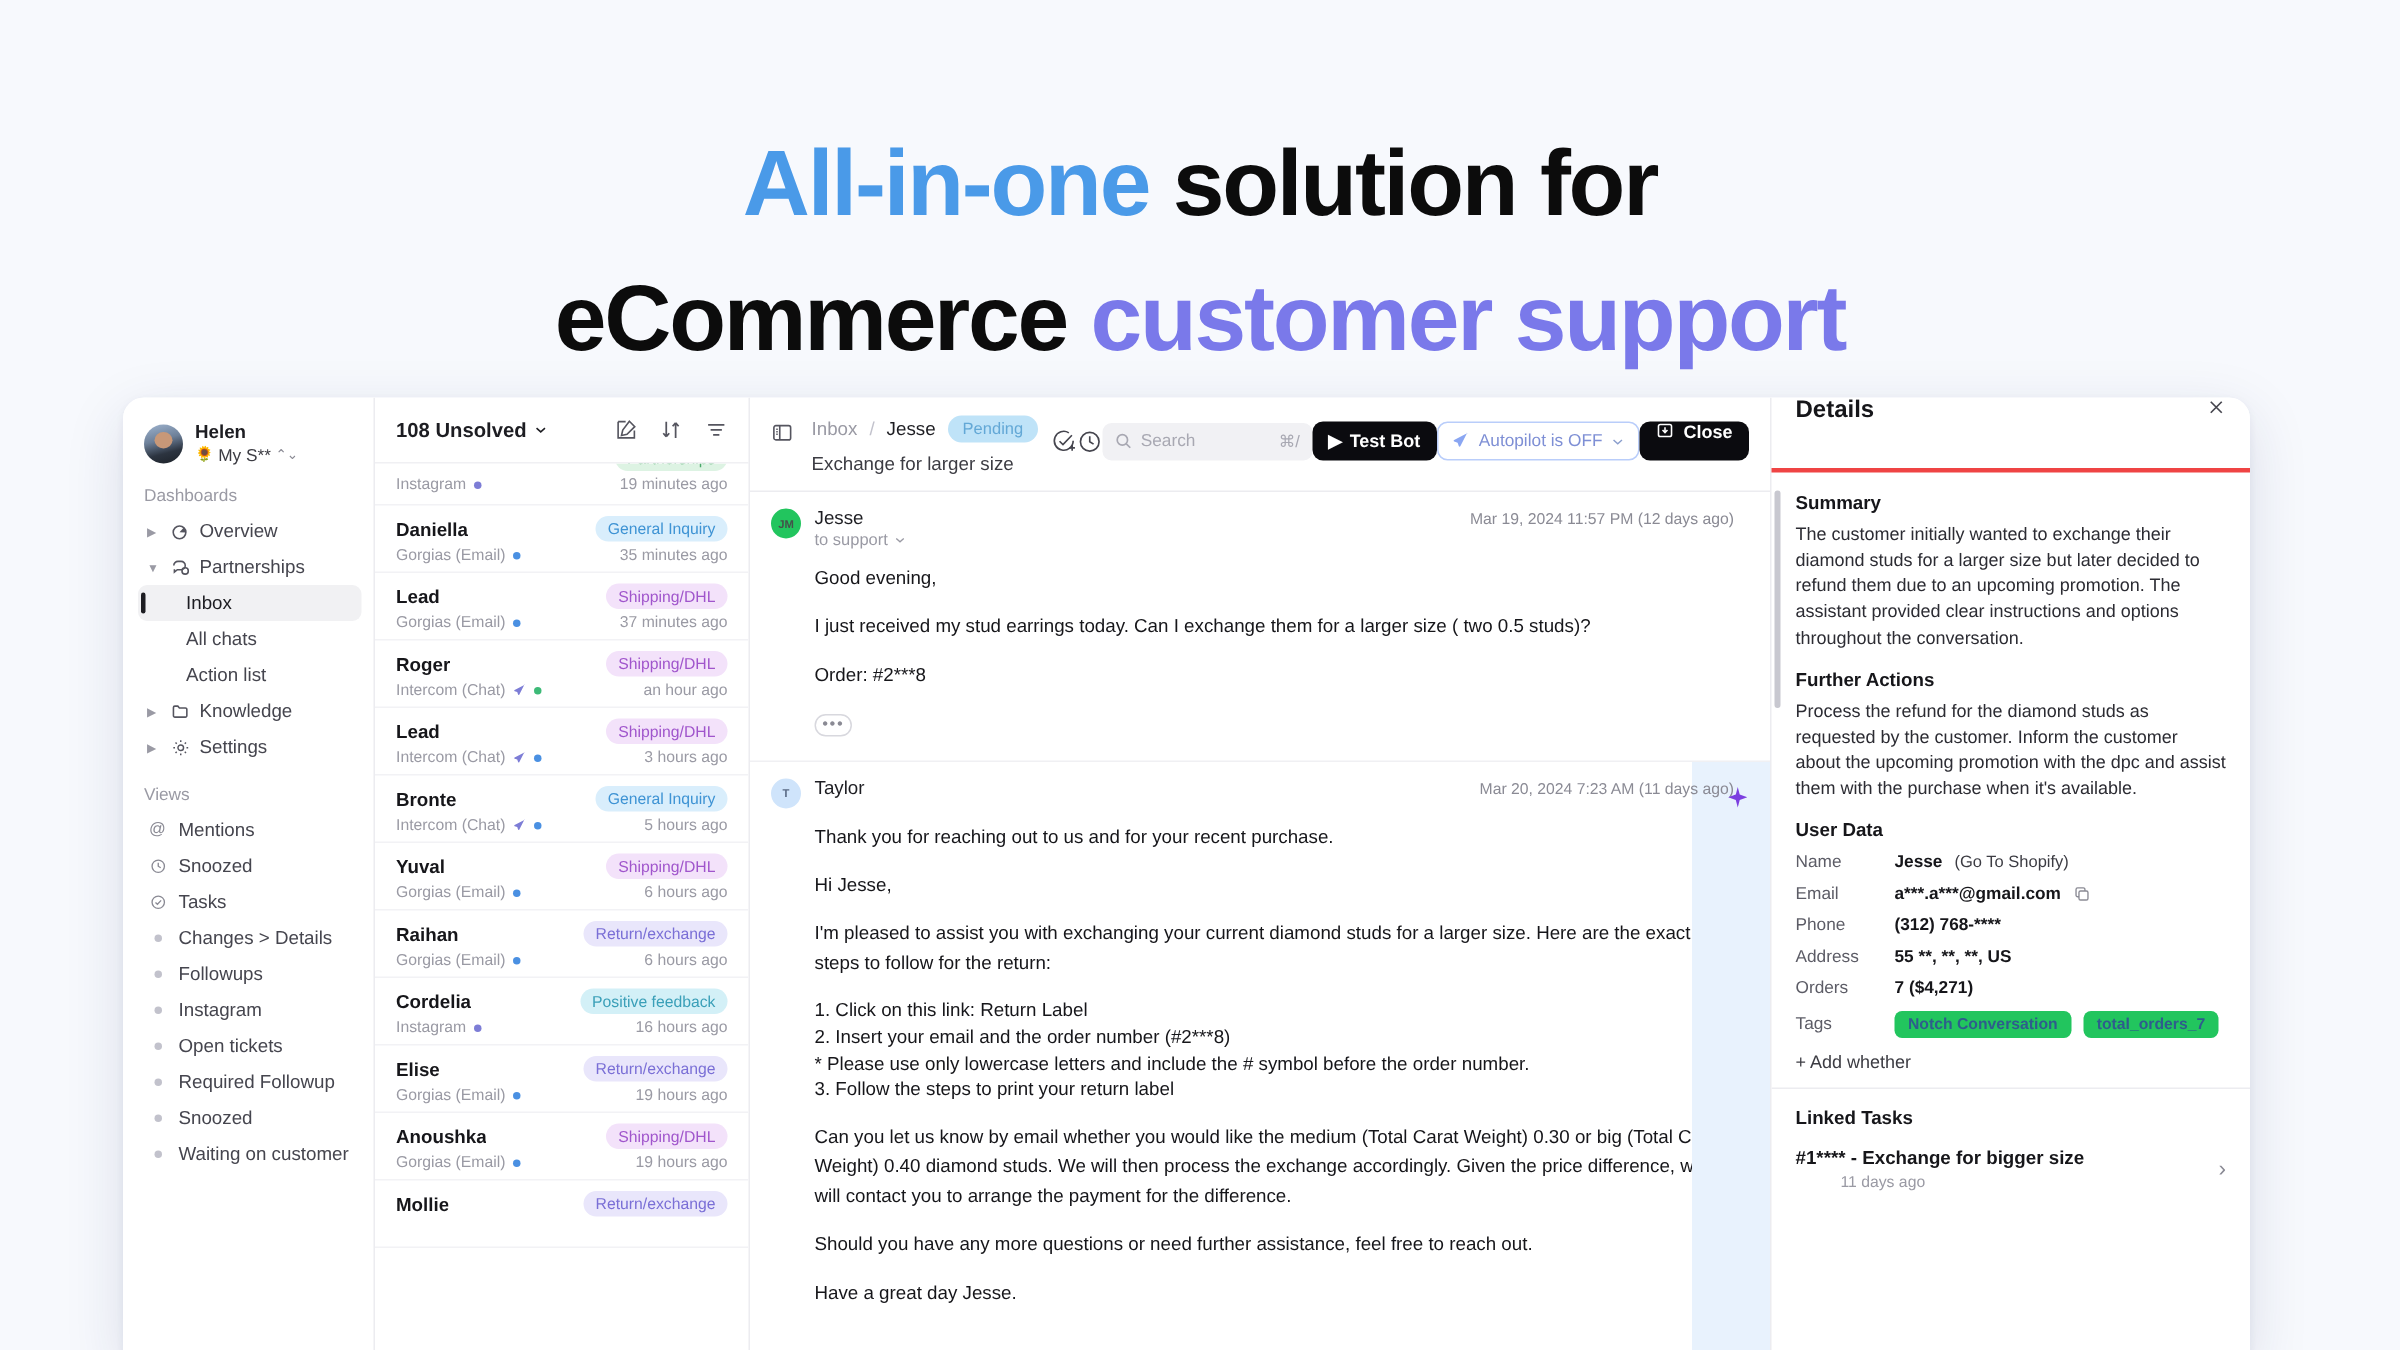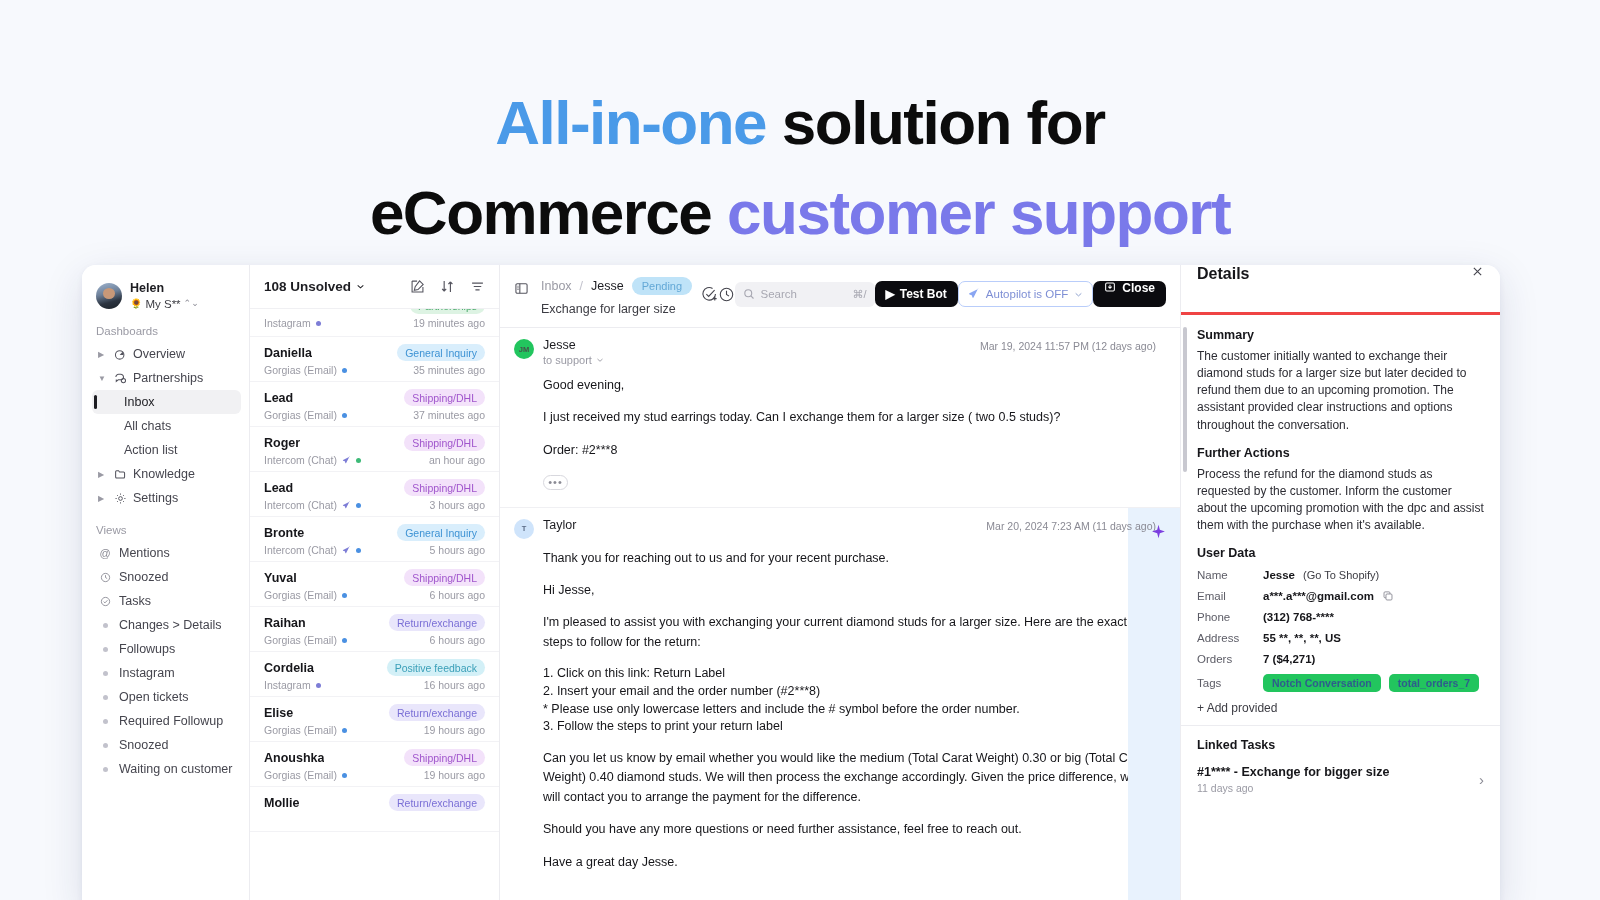--- a/index.html
+++ b/index.html
@@ -208,21 +208,21 @@
   .dv .muted { font-weight: 400; color: #3c3c43; font-size: 11px; }
   .tagpill { background:#22c55e; color:#2e5d8c; font-size:10.5px; font-weight:700; padding:3px 9px; border-radius:5px; }
   .add-details { font-size: 12px; color:#3c3c43; margin-top: 4px; cursor:pointer; }
   .btn-linked {
     background:#f1f1f4; border-radius:7px; height:27px; margin-top:9px;
     display:flex; align-items:center; justify-content:center; gap:6px;
     font-size:12.5px; font-weight:600; color:#1d1d22; cursor:pointer;
   }
   .task-row { display:flex; align-items:center; justify-content:space-between; margin-top:13px; cursor:pointer; }
   .task-t { font-size:12.5px; font-weight:700; color:#16161a; }
-  .task-s { font-size:10.5px; color:#9a9aa4; margin-top:3px; }
+  .task-s { font-size:10.5px; color:#9a9aa4; margin-top:3px;margin-left:30px; }
   .chev-r { color:#8a8a94; font-size:15px; }
   svg { display:block; }
 </style>
 </head>
 <body>
 
 <div class="page">
 
   <div class="headline">
     <div>
@@ -742,21 +742,21 @@
           <span class="dv">7 ($4,271)</span>
         </div>
         <div class="drow">
           <span class="dk">Tags</span>
           <span class="dv">
             <span class="tagpill">Notch Conversation</span>
             <span class="tagpill">total_orders_7</span>
           </span>
         </div>
 
-        <div class="add-details">+ Add provided</div>
+        <div class="add-details">+ Add whether</div>
 
         <div class="d-sep"></div>
 
         <div class="d-h">Linked Tasks</div>
         <div class="task-row">
           <div>
             <div class="task-t">#1**** - Exchange for bigger size</div>
             <div class="task-s">11 days ago</div>
           </div>
           <span class="chev-r">›</span>

